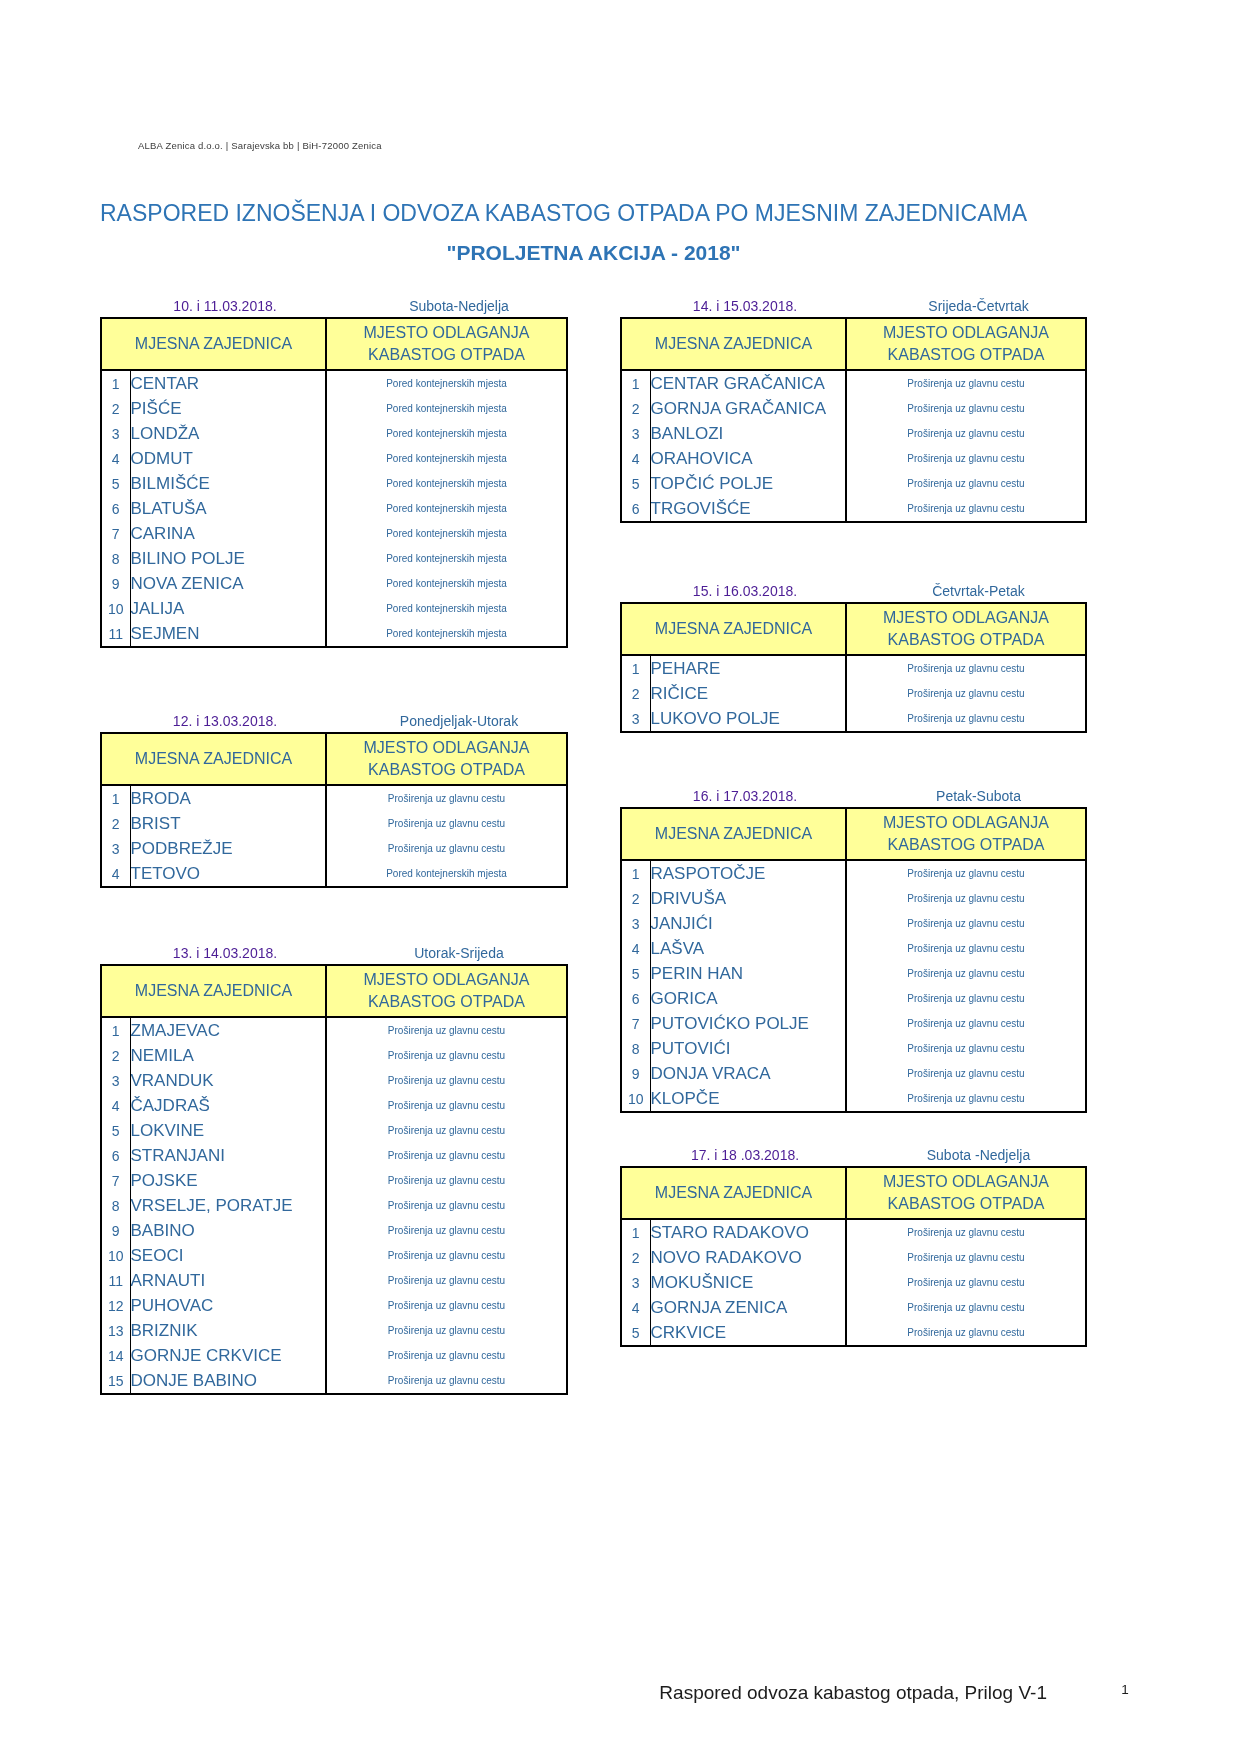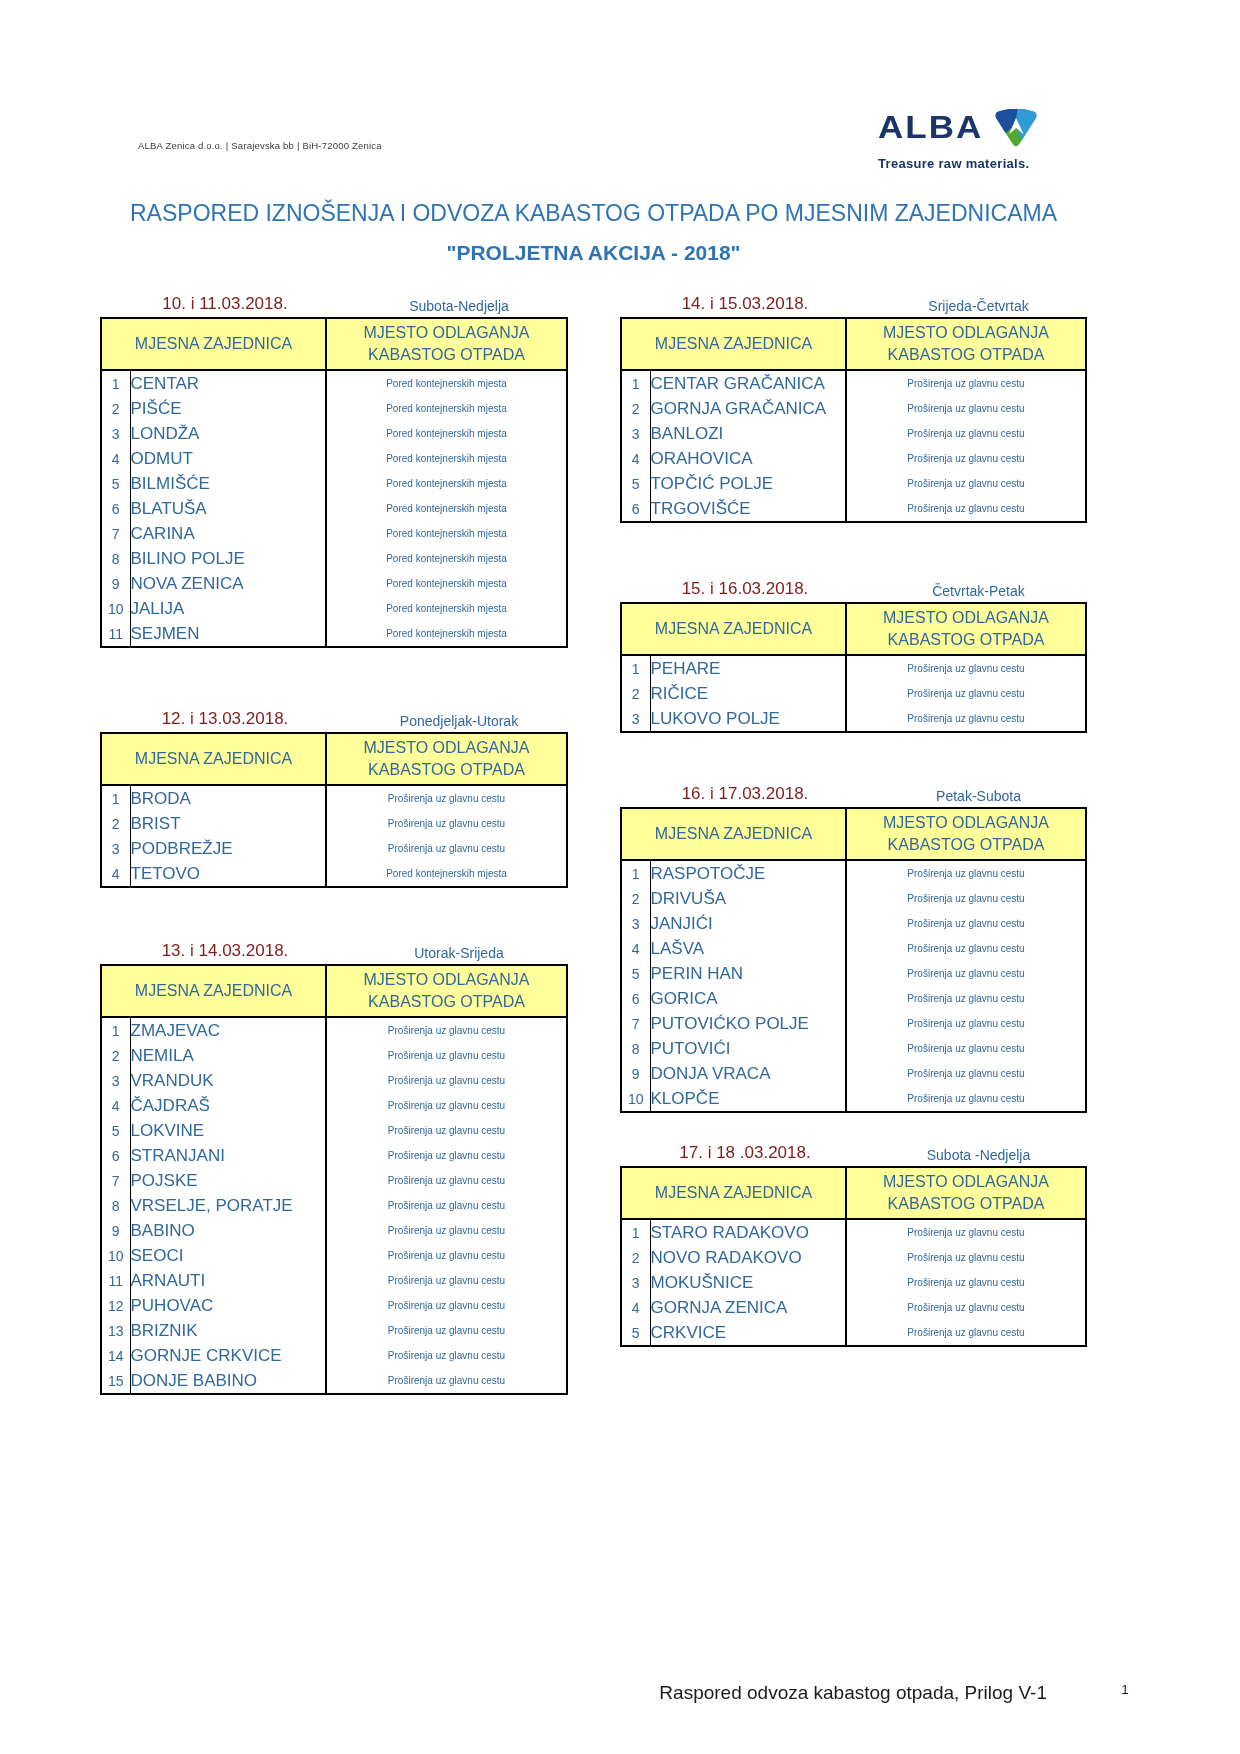--- a/index.html
+++ b/index.html
@@ -18,38 +18,38 @@
   .logo-wordmark{
     font-size:35px; font-weight:bold; color:#1a3668; letter-spacing:2px;
     line-height:1; transform:scaleY(0.92); transform-origin:top left;
   }
   .logo-symbol{ margin-left:10px; margin-top:-2px; }
   .logo-tagline{
     font-size:13px; font-weight:bold; color:#1a3668; margin-top:4px; letter-spacing:0.3px;
   }
   
   .title{
-    position:absolute; left:100px; top:200px; width:987px; text-align:center;
+    position:absolute; left:100px; top:200px; width:987px; 
     font-size:23px; color:#2e74b5;
   }
   .subtitle{
     position:absolute; left:100px; top:241px; width:987px; text-align:center;
     font-size:21px; font-weight:bold; color:#2e74b5;
   }
   
   .col{ position:absolute; top:288px; }
   #col-left{ left:100px; width:468px; }
   #col-right{ left:620px; width:467px; }
   #col-left  .tblock:nth-of-type(1){ margin-bottom:55px; }
   #col-left  .tblock:nth-of-type(2){ margin-bottom:47px; }
   #col-right .tblock:nth-of-type(1){ margin-bottom:50px; }
   #col-right .tblock:nth-of-type(2){ margin-bottom:45px; }
   #col-right .tblock:nth-of-type(3){ margin-bottom:24px; }
   .daterow{ display:flex; height:29px; align-items:flex-end; padding-bottom:3px; box-sizing:border-box; }
-  .daterow .date{ width:250px; text-align:center; font-size:17px; color:#7f1d1d; }
+  .daterow .date{ width:250px; text-align:center; font-size:14px; color:#4c1d95; }
   .daterow .days{ flex:1; text-align:center; font-size:14px; color:#31689c; }
   table.sched{
     border-collapse:collapse; width:100%; table-layout:fixed;
     border:2.5px solid #000;
   }
   table.sched col.w-num{ width:29px; }
   table.sched col.w-name{ width:196px; }
   table.sched th{
     background:#ffff99; color:#31689c; font-weight:normal; font-size:16px;
     height:50px; border:2px solid #000; line-height:1.4; padding:0 2px;
@@ -68,41 +68,20 @@
     font-size:13.5px; color:#1c1c1c;
   }
 </style>
 </head>
 <body>
 
 <div class="page">
 
   <div class="address">ALBA Zenica d.o.o. | Sarajevska bb | BiH-72000 Zenica</div>
 
-  <div class="logo">
-    <div class="logo-top">
-      <div class="logo-wordmark">ALBA</div>
-      <div class="logo-symbol">
-        <svg width="46" height="40" viewBox="0 0 60 52" aria-hidden="true">
-          <defs>
-            <clipPath id="tri">
-              <path d="M8,4 Q1,6 4,13 L25,46 Q30,54 35,46 L56,13 Q59,6 52,4 Q30,-2 8,4 Z"></path>
-            </clipPath>
-          </defs>
-          <g clip-path="url(#tri)">
-            <rect x="-2" y="-2" width="64" height="56" fill="#52a82f"></rect>
-            <polygon points="-2,-2 33,-2 29,21 12,37 -2,16" fill="#1d4f9c"></polygon>
-            <polygon points="33,-4 64,-4 64,30 38,44 29,21" fill="#2e9bd6"></polygon>
-            <polygon points="21,34 30,13 40,34 30,26" fill="#ffffff"></polygon>
-          </g>
-        </svg>
-      </div>
-    </div>
-    <div class="logo-tagline">Treasure raw materials.</div>
-  </div>
 
   <div class="title">RASPORED IZNOŠENJA I ODVOZA KABASTOG OTPADA PO MJESNIM ZAJEDNICAMA</div>
   <div class="subtitle">"PROLJETNA AKCIJA - 2018"</div>
 
   <div class="col" id="col-left">
   <section class="tblock">
     <div class="daterow">
       <span class="date">10. i 11.03.2018.</span>
       <span class="days">Subota-Nedjelja</span>
     </div>

